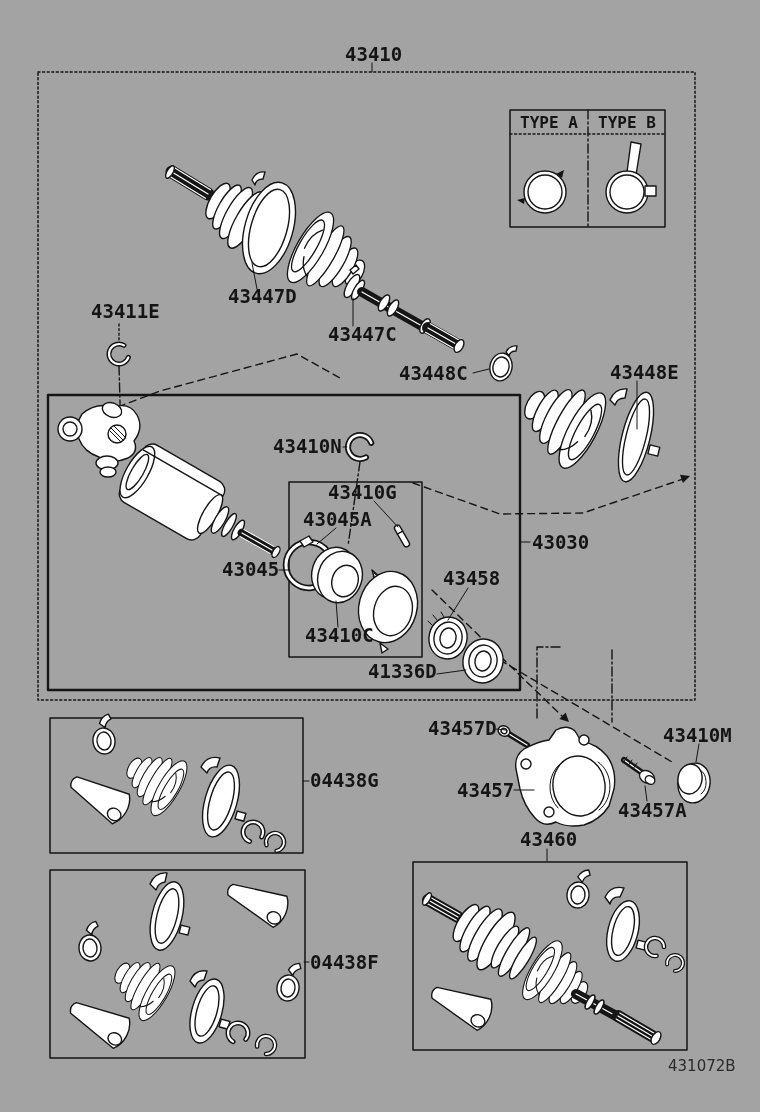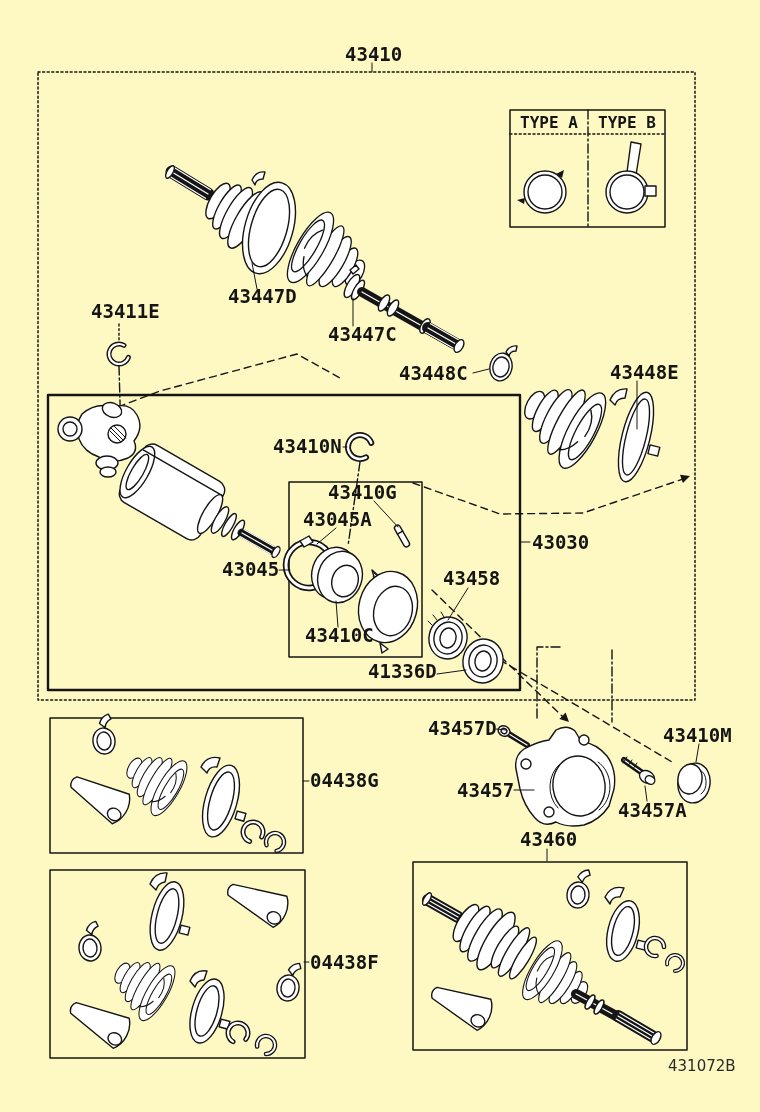--- a/index.html
+++ b/index.html
@@ -1,16 +1,16 @@
 <!DOCTYPE html>
 <html><head>
 <meta charset="utf-8">
 <style>
   html,body{margin:0;padding:0;background:#fff;}
-  .stage{position:relative;width:760px;height:1112px;background:#fef9c3;overflow:hidden;}
+  .stage{position:relative;width:760px;height:1112px;background:#a3a3a3;overflow:hidden;}
   svg{display:block;}
   .art{stroke:#151515;stroke-width:1.4;fill:none;stroke-linecap:round;stroke-linejoin:round;}
   .f{fill:#fff;}
   .k{fill:#151515;stroke:none;}
   .w{stroke:#fff;stroke-width:1.2;}
   .thin{stroke-width:1;}
   .bx{stroke-width:1.5;}
   .bx2{stroke-width:2.4;}
   .dot{stroke-dasharray:2 2.6;}
   .dash{stroke-dasharray:7 5;}

